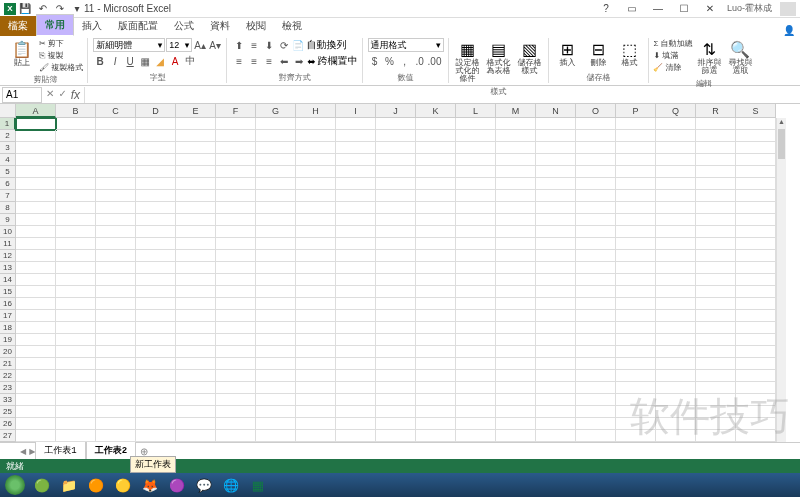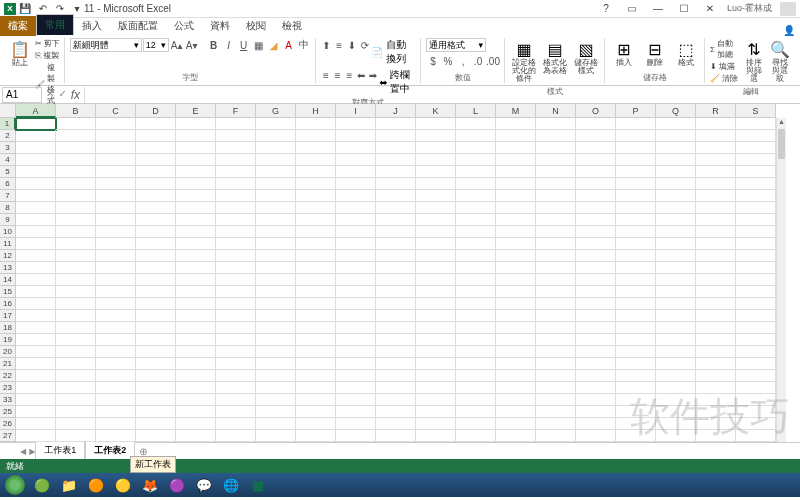--- a/index.html
+++ b/index.html
@@ -11,38 +11,38 @@
 .titlebar .qat-btn { width: 14px; height: 14px; display: flex; align-items: center; justify-content: center; color: #444; }
 .titlebar .center { flex: 1; text-align: left; color: #444; font-size: 10px; }
 .titlebar .right { display: flex; gap: 8px; align-items: center; color: #444; }
 .titlebar .win-btn { width: 18px; text-align: center; }
 .user { font-size: 9px; color: #666; }
 .avatar { width: 16px; height: 14px; background: #ddd; display: inline-block; }
 
 .tabs { height: 18px; display: flex; align-items: flex-end; background: #fff; }
 .tab { padding: 3px 8px; font-size: 10px; color: #444; cursor: pointer; }
 .tab.file { background: #a16207; color: #fff; }
-.tab.active { border: 1px solid #ccc; border-bottom: 1px solid #fff; background: #0f172a; color: #217346; }
+.tab.active { border: 1px solid #ccc; border-bottom: 1px solid #fff; background: #c4b5fd; color: #217346; font-weight: bold; }
 .tabs .right-icons { margin-left: auto; display: flex; gap: 6px; padding-right: 4px; color: #666; }
 
 .ribbon { height: 50px; background: #fff; border-bottom: 1px solid #ccc; display: flex; padding: 2px 4px; gap: 1px; }
 .group { border-right: 1px solid #ddd; padding: 0 4px; display: flex; flex-direction: column; justify-content: space-between; }
 .group-controls { display: flex; gap: 3px; align-items: flex-start; flex: 1; }
 .group-label { font-size: 8px; color: #666; text-align: center; padding-top: 1px; }
 .big-btn { display: flex; flex-direction: column; align-items: center; justify-content: center; width: 28px; padding: 2px; cursor: pointer; }
 .big-btn .ico { font-size: 16px; }
 .big-btn .lbl { font-size: 8px; color: #444; line-height: 1; text-align: center; }
 .stack { display: flex; flex-direction: column; gap: 1px; font-size: 8px; color: #444; }
 .stack-item { display: flex; align-items: center; gap: 2px; cursor: pointer; }
 .combo { height: 14px; border: 1px solid #ccc; font-size: 9px; padding: 0 2px; display: flex; align-items: center; justify-content: space-between; background: #fff; }
 .fontname { width: 72px; }
 .fontsize { width: 26px; }
 .btn-row { display: flex; gap: 1px; }
 .mini { width: 14px; height: 14px; display: flex; align-items: center; justify-content: center; color: #555; border: 1px solid transparent; font-size: 10px; cursor: pointer; }
-.numfmt { width: 60px; }
+.numfmt { width: 76px; }
 
 .formula-bar { height: 18px; border-bottom: 1px solid #ccc; display: flex; align-items: center; background: #fff; }
 .namebox { width: 40px; height: 16px; border: 1px solid #ccc; margin-left: 2px; font-size: 10px; padding: 0 3px; display: flex; align-items: center; }
 .fb-btns { display: flex; padding: 0 4px; gap: 4px; color: #888; }
 .fx { font-style: italic; font-size: 12px; color: #666; }
 .fb-input { flex: 1; height: 16px; border-left: 1px solid #ddd; padding: 0 4px; }
 .corner { width: 16px; height: 14px; background: #f0f0f0; border-right: 1px solid #ccc; border-bottom: 1px solid #ccc; }
 .col-headers { display: flex; height: 14px; }
 .col-h { width: 40px; background: #f0f0f0; border-right: 1px solid #ccc; border-bottom: 1px solid #ccc; text-align: center; font-size: 9px; color: #444; line-height: 14px; }
 .col-h.sel { background: #d5e6d5; border-bottom: 2px solid #217346; }
@@ -55,21 +55,21 @@
 .cell.active { outline: 2px solid #217346; outline-offset: -1px; }
 .grid-body { display: flex; overflow: hidden; }
 .grid-top { display: flex; }
 .grid-wrap { display: flex; flex-direction: column; flex: 1; }
 .vscroll { width: 10px; background: #f0f0f0; border-left: 1px solid #ddd; }
 .scroll-btn { height: 10px; text-align: center; font-size: 7px; color: #666; }
 .scroll-thumb { background: #ccc; margin: 1px; height: 30px; }
 
 .sheet-bar { height: 17px; background: #fff; border-top: 1px solid #ccc; display: flex; align-items: center; padding-left: 20px; gap: 0; }
 .sheet-nav { display: flex; gap: 3px; color: #888; font-size: 8px; }
-.sheet-tab { padding: 2px 8px; font-size: 9px; border: 1px solid #ccc; border-top: none; background: #fff; cursor: pointer; }
+.sheet-tab { padding: 2px 8px; font-size: 9px; border: 1px solid #ccc; border-top: none; background: #fff; cursor: pointer; font-family: Liberation Mono, monospace; }
 .sheet-tab.active { border-bottom: 2px solid #217346; font-weight: bold; }
 .sheet-add { width: 16px; text-align: center; color: #888; cursor: pointer; }
 
 .status-bar { height: 14px; background: #217346; color: #fff; display: flex; align-items: center; padding: 0 6px; font-size: 9px; position: relative; }
 .tooltip { position: absolute; left: 130px; top: -3px; background: #fff5d6; border: 1px solid #aaa; color: #000; font-size: 9px; padding: 1px 4px; }
 
 .taskbar { height: 24px; background: linear-gradient(#2a5a8a, #1a3a5a); display: flex; align-items: center; padding: 0 2px; gap: 1px; }
 .tb-btn { width: 26px; height: 20px; display: flex; align-items: center; justify-content: center; border-radius: 2px; }
 .start { background: radial-gradient(circle, #6ac06a 30%, #3a8a3a 70%); border-radius: 50%; width: 20px; height: 20px; }
 .tb-ico { font-size: 13px; }
@@ -123,21 +123,21 @@
       <div class="stack">
         <div class="stack-item">✂ <span>剪下</span></div>
         <div class="stack-item">⎘ <span>複製</span></div>
         <div class="stack-item">🖌 <span>複製格式</span></div>
       </div>
     </div>
     <div class="group-label">剪貼簿</div>
   </div>
 
   <div class="group">
-    <div class="group-controls" style="flex-direction:row;gap:8px">
+    <div class="group-controls" style="flex-direction:column;gap:2px">
       <div class="btn-row">
         <div class="combo fontname">
             <span>新細明體</span>
             <span>▾</span>
           </div>
         <div class="combo fontsize">
             <span>12</span>
             <span>▾</span>
           </div>
         <div class="mini">A▴</div>

